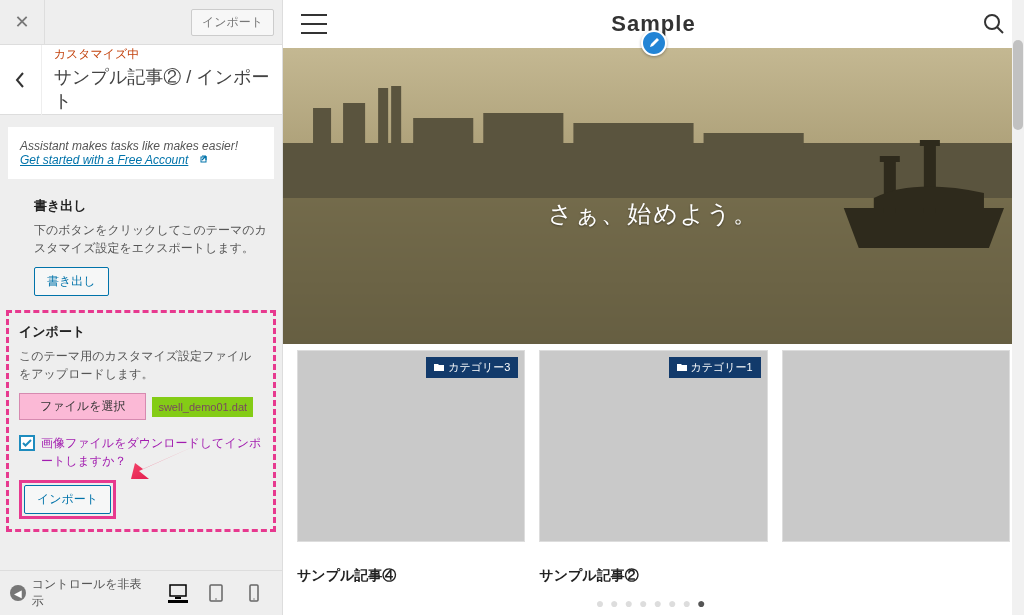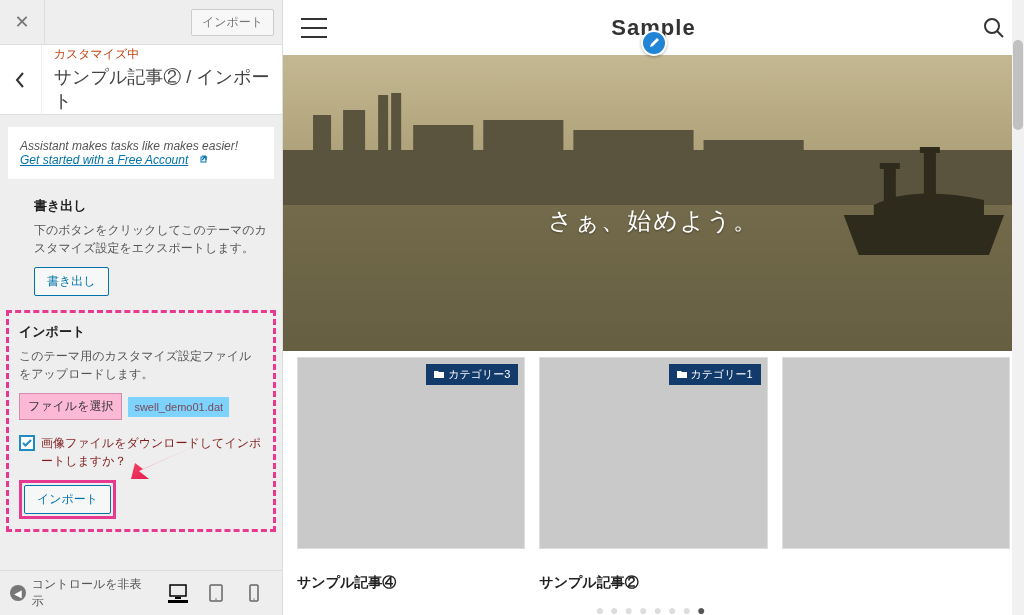--- a/index.html
+++ b/index.html
@@ -16,38 +16,38 @@
   .cz-pre { font-size:12px; color:#c2410c; margin-bottom:2px; }
   .cz-title { font-size:18px; color:#444; }
   .assist-box { background:#fff; margin:12px 8px 8px; padding:12px; font-style:italic; color:#555; font-size:12px; }
   .assist-box a { color:#0073aa; text-decoration:underline; display:inline-flex; align-items:center; gap:12px; }
   .section { padding:10px;margin-left:24px; }
   .sec-head { font-weight:bold; font-size:13px; color:#222; margin-bottom:6px; }
   .sec-desc { font-size:12px; color:#555; line-height:1.5; margin-bottom:10px; }
   .btn { display:inline-block; padding:5px 12px; border:1px solid #0073aa; color:#0073aa; background:#f6f7f7; cursor:pointer; font-size:12px; border-radius:2px; }
   .import-box { border:3px dashed #e7398f; padding:10px; margin:4px 6px 10px; position:relative; }
   .file-row { display:flex; align-items:center; gap:6px; margin-bottom:14px; }
-  .file-btn { background:#fbb9d6; border:1px solid #d68ab0; color:#333; padding:4px 8px; font-size:12px; cursor:pointer; }
-  .file-name { font-size:11px; color:#7a4a5d; background:#7dd3fc; padding:4px 6px; }
-  .cb-row { display:flex; align-items:flex-start; gap:6px; font-size:12px; color:#7f1d1d; line-height:1.5; margin-bottom:10px; }
+  .file-btn { background:#fbb9d6; border:1px solid #d68ab0; color:#333; padding:4px 20px; font-size:12px; cursor:pointer; }
+  .file-name { font-size:11px; color:#7a4a5d; background:#84cc16; padding:4px 6px; }
+  .cb-row { display:flex; align-items:flex-start; gap:6px; font-size:12px; color:#a21caf; line-height:1.5; margin-bottom:10px; }
   .cb-box { width:16px; height:16px; border:2px solid #1e8cbe; display:flex; align-items:center; justify-content:center; background:#fff; cursor:pointer; flex-shrink:0; margin-top:1px; }
   .cb-box svg { width:12px; height:12px; stroke:#1e8cbe; }
   .import-btn-wrap { display:inline-block; border:3px solid #e7398f; padding:2px; }
   .arrow { position:absolute; width:70px; height:40px; left:120px; top:128px; pointer-events:none; }
   .cz-footer { margin-top:auto; height:45px; border-top:1px solid #ddd; display:flex; align-items:center; padding:0 10px; gap:16px; background:#eee; }
   .collapse { display:flex; align-items:center; gap:6px; color:#555; cursor:pointer; font-size:12px; }
   .collapse-icon { width:16px; height:16px; border-radius:50%; background:#777; color:#fff; display:flex; align-items:center; justify-content:center; font-size:10px; }
   .devices { margin-left:auto; display:flex; gap:18px; padding-right:8px;}
   .dev { width:20px; height:20px; display:flex; align-items:center; justify-content:center; cursor:pointer; color:#666; }
   .dev.active { color:#000; border-bottom:3px solid #000; }
   
   .preview { flex:1; position:relative; background:#fff; overflow:hidden; }
   .pv-scroll { position:absolute; right:0; top:0; bottom:0; width:12px; background:#f1f1f1; }
   .pv-thumb { position:absolute; right:1px; top:40px; width:10px; height:90px; background:#c1c1c1; border-radius:5px; }
-  .pv-topbar { height:55px; display:flex; align-items:center; padding:0 18px; border-bottom:0; position:relative; }
+  .pv-topbar { height:48px; display:flex; align-items:center; padding:0 18px; border-bottom:0; position:relative; }
   .hamburger { width:26px; height:20px; cursor:pointer; display:flex; flex-direction:column; justify-content:space-between; }
   .hamburger span { height:2px; background:#333; }
   .pv-title { position:absolute; left:50%; transform:translateX(-50%); font-size:22px; font-weight:bold; letter-spacing:1px; }
   .pv-search { margin-left:auto; width:24px; height:24px; cursor:pointer; display:flex; align-items:center; justify-content:center; }
   .edit-pill { position:absolute; left:50%; top:30px; transform:translateX(-50%); width:26px; height:26px; border-radius:50%; background:#2284d5; border:2px solid #fff; box-shadow:0 1px 3px rgba(0,0,0,.3); display:flex; align-items:center; justify-content:center; color:#fff; cursor:pointer; z-index:5; }
   .hero { height:296px; position:relative; overflow:hidden; background:linear-gradient(#baad8a, #857a59 55%, #4f4832); }
   .hero svg.scene { position:absolute; inset:0; width:100%; height:100%; }
   .hero-text { position:absolute; left:50%; top:150px; transform:translateX(-50%); color:#fff; font-size:24px; letter-spacing:2px; font-family:"Hiragino Mincho ProN", serif; text-shadow:0 1px 2px rgba(0,0,0,.4); }
   .cards { display:flex; gap:14px; padding:6px 14px 4px; }
   .card { flex:1; position:relative; }

